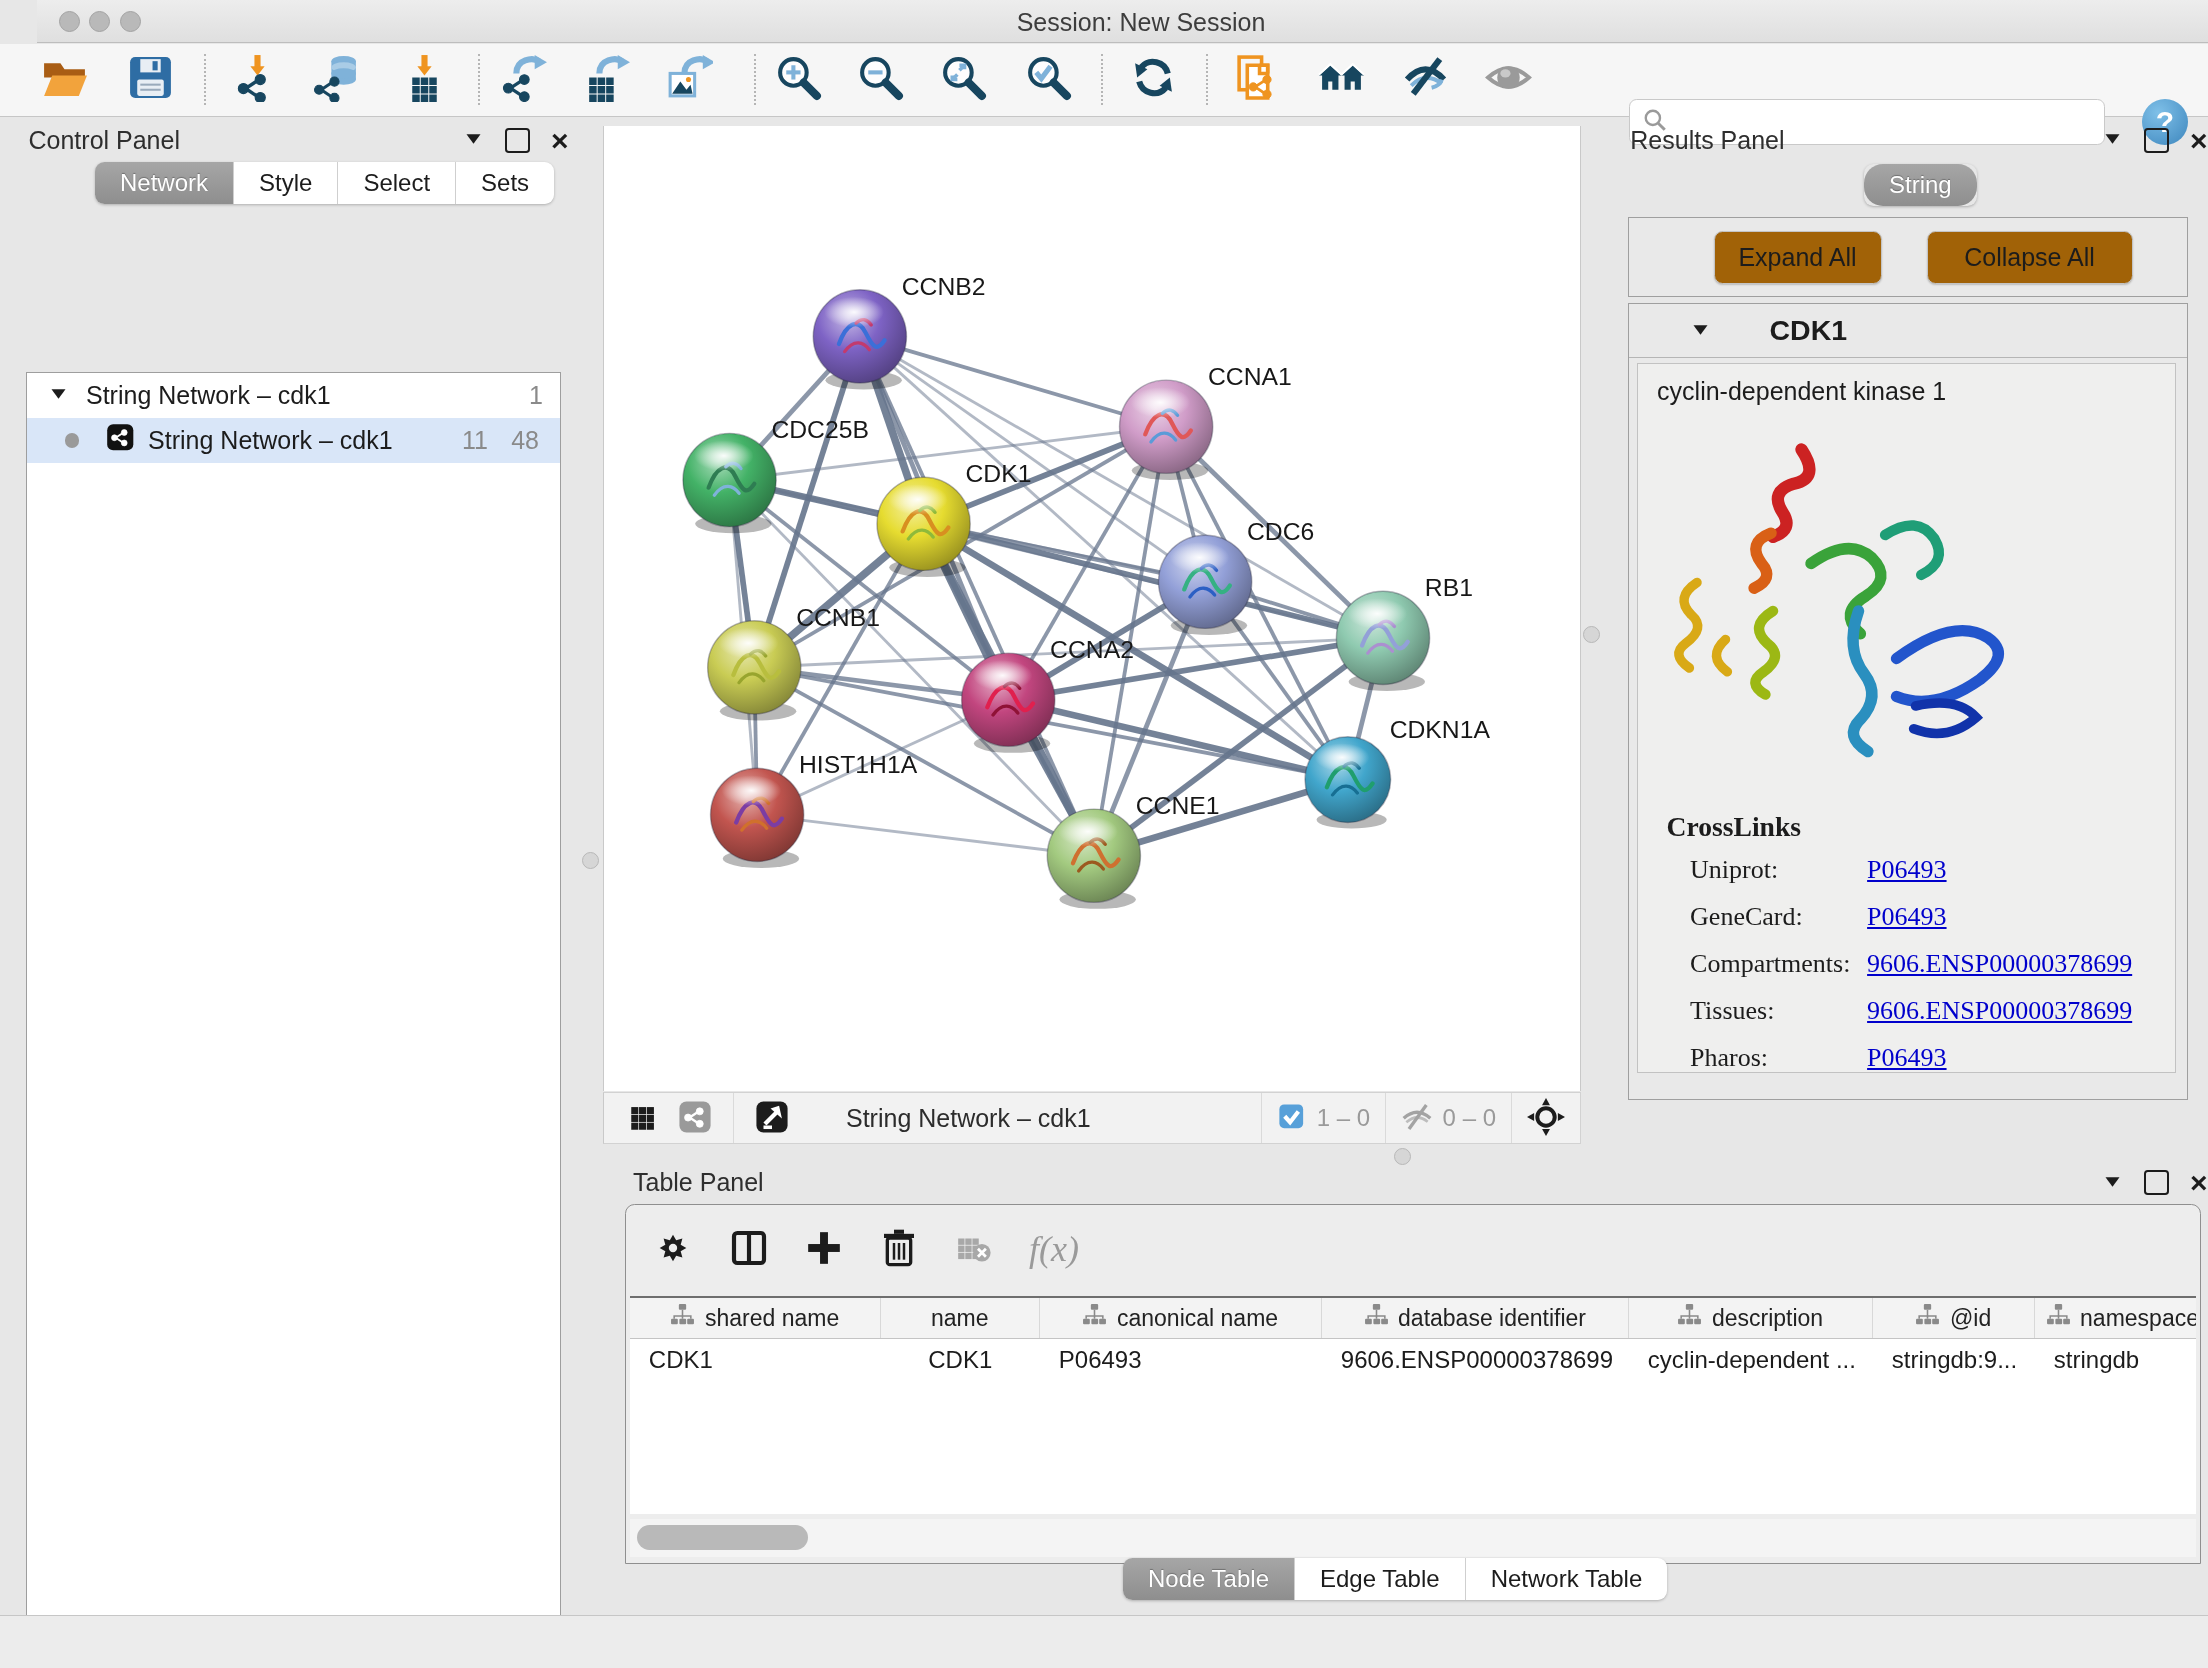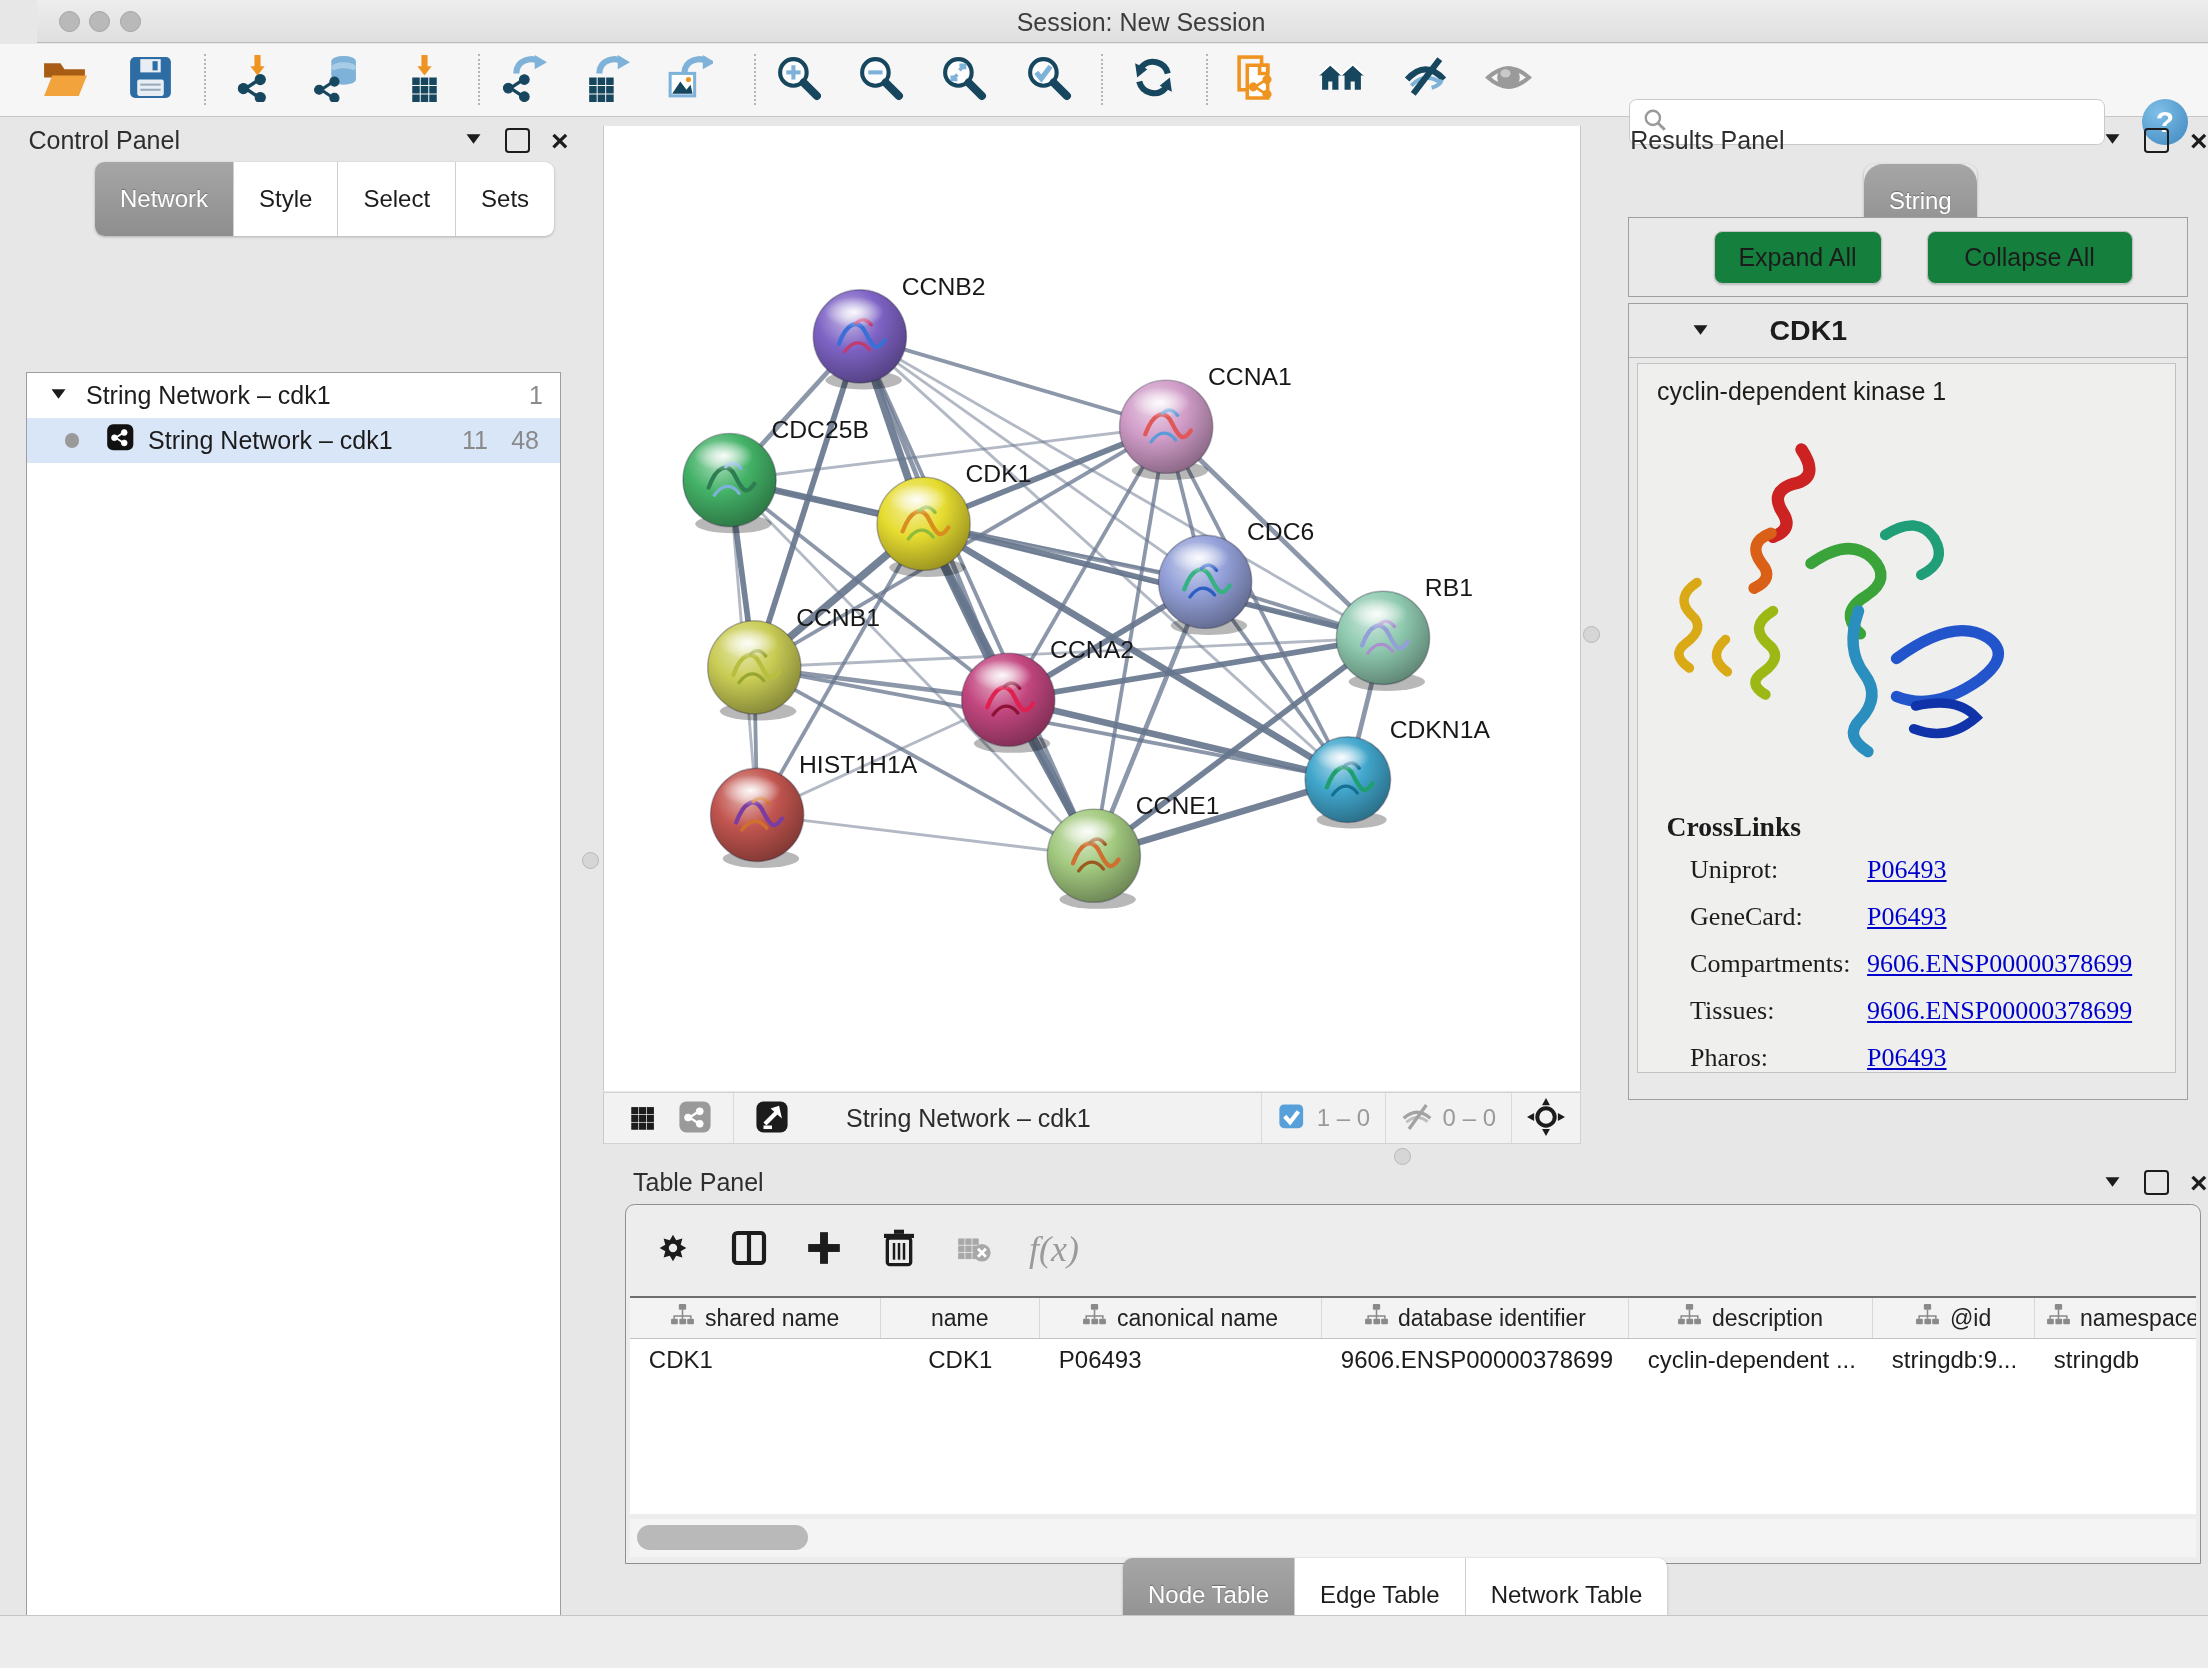--- a/index.html
+++ b/index.html
@@ -19,41 +19,41 @@
   .searchbox{left:1629px;top:55px;width:476px;height:46px;background:#fff;border:1.9px solid #c9c9c9;
              border-radius:7.6px;display:flex;align-items:center;padding-left:11.4px;box-sizing:border-box;}
   .searchbox input{border:none;outline:none;font-size:23px;width:409px;background:transparent;}
   
   .ptitle{font-size:25px;color:#2e2e2e;}
   .pctrl{display:flex;align-items:center;gap:21px;}
   .floatbox{width:21px;height:21px;border:2.9px solid #1c1c1c;border-radius:3.8px;}
   .closex{font-size:30px;font-weight:bold;color:#1c1c1c;line-height:21px;}
   
   .seg{display:flex;border-radius:9.5px;box-shadow:0 1px 2.9px rgba(0,0,0,.25);}
-  .seg .tab{height:42px;line-height:42px;padding:16px 25px;background:#fff;font-size:24px;
+  .seg .tab{height:42px;line-height:42px;padding:0 25px;background:#fff;font-size:24px;
             border-right:1px solid #cfcfcf;}
   .seg .tab:first-child{border-radius:9.5px 0 0 9.5px;}
   .seg .tab:last-child{border-radius:0 9.5px 9.5px 0;border-right:none;text-align:center;}
   .seg .tab.sel{background:linear-gradient(#a6a6a6,#8e8e8e);color:#fff;text-shadow:0 -1px 1px rgba(0,0,0,.3);}
   .seg .tab.single{border-radius:19px;}
   
   .cp-list{left:26px;top:254px;width:535px;height:1319px;background:#fff;border:1.9px solid #9e9e9e;box-sizing:border-box;}
   .cp-row{position:relative;height:45px;display:flex;align-items:center;font-size:25px;}
   .cp-row .cnt{position:absolute;color:#8a8a8a;}
   
   .netcanvas{left:603px;top:126px;width:978px;height:965px;background:#fff;
              border-left:1.9px solid #c9c9c9;border-right:1.9px solid #c9c9c9;box-sizing:border-box;}
   .netfooter{left:603px;top:1092px;width:978px;height:52px;background:#f2f2f2;
              border:1.9px solid #d2d2d2;border-left:1.9px solid #c9c9c9;box-sizing:border-box;
              display:flex;align-items:center;}
   .nfsep{width:0;height:100%;border-left:1.9px solid #dadada;}
   .nfcounts{font-size:24px;color:#9a9a9a;}
   
   .rbox{background:#e9e9e9;border:1.9px solid #9f9f9f;box-sizing:border-box;}
-  .rbtn{background:#15803d;border:1px solid #c4c4c4;border-radius:8.6px;font-size:25px;height:51px;
+  .rbtn{background:#a16207;border:1px solid #c4c4c4;border-radius:8.6px;font-size:25px;height:51px;
         display:flex;align-items:center;justify-content:center;box-shadow:0 1px 1.9px rgba(0,0,0,.2);}
   .crossrow{font-family:"Liberation Serif","DejaVu Serif",serif;font-size:26px;}
   .crossrow a{color:#0000cc;}
   
   .tp-shell{left:615px;top:1204px;width:1576px;height:360px;background:#ededed;border:1.9px solid #8f8f8f;
             border-radius:9.5px 9.5px 0 0;box-sizing:border-box;margin-left:10px;}
   .ttool{height:88px;display:flex;align-items:center;gap:36px;padding-left:27px;}
   .ttable{position:absolute;left:3.8px;top:91px;right:3.8px;bottom:49px;background:#fff;overflow:hidden;
           border-top:2.9px solid #6e6e6e;}
   .thead{display:flex;height:40px;background:#f3f3f3;border-bottom:1.9px solid #c4c4c4;}

